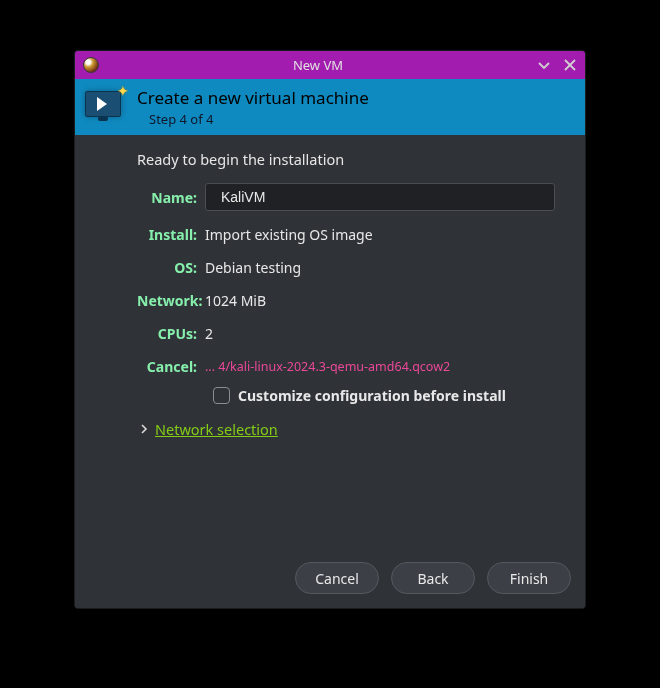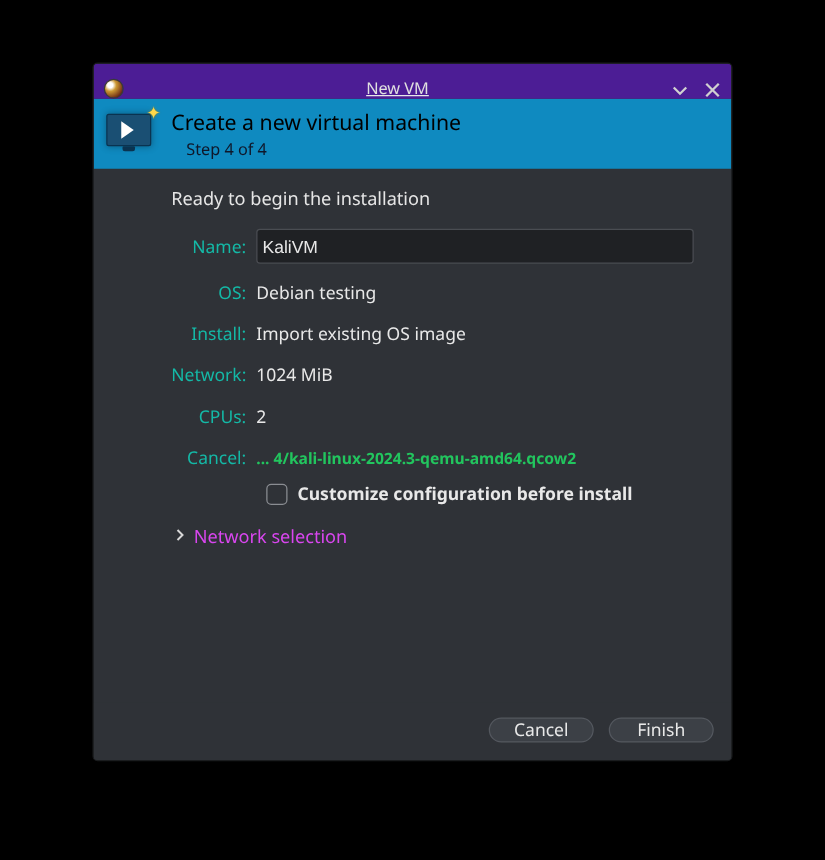--- a/index.html
+++ b/index.html
@@ -20,26 +20,25 @@
       height: 559px;
       background: #2f3237;
       border: 1px solid #1a1c1e;
       border-radius: 4px;
       overflow: hidden;
       display: flex;
       flex-direction: column;
     }
     .titlebar {
       height: 28px;
-      background: #4c1d95;
-      display: flex;
-      align-items: flex-end;
+      background: #a21caf;
+      display: flex;
+      align-items: center;
       padding: 0 8px;
       position: relative;
-      text-decoration: underline;
     }
     .titlebar-icon {
       width: 16px;
       height: 16px;
       border-radius: 50%;
       background: radial-gradient(circle at 30% 30%, #fff 15%, #c93 35%, #621 80%);
       border: 1px solid #3a3a3a;
       flex-shrink: 0;
     }
     .titlebar-title {
@@ -125,38 +124,39 @@
     .form-row {
       display: flex;
       align-items: center;
       margin-bottom: 7px;
       min-height: 26px;
     }
     .form-row.tall { margin-bottom: 10px; }
     .label-col {
       width: 68px;
       text-align: right;
-      color: #14b8a6;
+      color: #86efac;
       font-size: 14px;
       padding-right: 8px;
       flex-shrink: 0;
+      font-weight: bold;
     }
     .value-col {
       flex: 1;
       color: #e8e8e8;
       font-size: 14px;
     }
-    .value-col.small { font-size: 12.5px; color: #22c55e; font-weight: bold; }
+    .value-col.small { font-size: 12.5px; color: #ec4899; }
     .text-input {
       background: #1f2124;
       border: 1px solid #4a4d52;
       border-radius: 3px;
       color: #e8e8e8;
       font-size: 14px;
-      padding: 5px 4px;
+      padding: 5px 15px;
       width: 350px;
       outline: none;
     }
     .checkbox-row {
       display: flex;
       align-items: center;
       gap: 8px;
       padding-left: 76px;
       margin-top: 4px;
       margin-bottom: 14px;
@@ -166,41 +166,42 @@
       width: 17px; height: 17px;
       border: 1.5px solid #8a8d92;
       border-radius: 4px;
       background: transparent;
       flex-shrink: 0;
     }
     .expander {
       display: flex;
       align-items: center;
       gap: 6px;
-      color: #d946ef;
+      color: #84cc16;
       font-size: 14.5px;
       cursor: pointer;
       padding-left: 2px;
+      text-decoration: underline;
     }
     .chev {
       display: inline-block;
       transform: rotate(0deg);
     }
     .chev svg { stroke: #d8d8d8; stroke-width: 1.6; fill: none; }
     .footer {
       display: flex;
       justify-content: flex-end;
       gap: 12px;
       padding: 12px 14px 14px;
       background: #2f3237;
       border-top: none;
     }
     .btn {
       min-width: 84px;
-      height: 20px;
+      height: 32px;
       background: #3c4046;
       border: 1px solid #54585f;
       border-radius: 16px;
       color: #e8e8e8;
       font-size: 14px;
       cursor: pointer;
       display: flex;
       align-items: center;
       justify-content: center;
     }
@@ -243,27 +244,27 @@
     <div class="ready">Ready to begin the installation</div>
 
     <div class="form-row tall">
       <div class="label-col">Name:</div>
       <div class="value-col">
         <input class="text-input" type="text" value="KaliVM" style="">
       </div>
     </div>
 
     <div class="form-row">
+      <div class="label-col">Install:</div>
+      <div class="value-col">Import existing OS image</div>
+    </div>
+
+    <div class="form-row">
       <div class="label-col">OS:</div>
       <div class="value-col">Debian testing</div>
-    </div>
-
-    <div class="form-row">
-      <div class="label-col">Install:</div>
-      <div class="value-col">Import existing OS image</div>
     </div>
 
     <div class="form-row">
       <div class="label-col">Network:</div>
       <div class="value-col">1024 MiB</div>
     </div>
 
     <div class="form-row">
       <div class="label-col">CPUs:</div>
       <div class="value-col">2</div>
@@ -284,15 +285,16 @@
         <svg width="10" height="12" viewBox="0 0 10 12">
             <polyline points="3,2 7,6 3,10"></polyline>
           </svg>
       </span>
       <span>Network selection</span>
     </div>
   </div>
 
   <div class="footer">
     <div class="btn">Cancel</div>
+    <div class="btn">Back</div>
     <div class="btn">Finish</div>
   </div>
 </div>
 
 </body></html>

